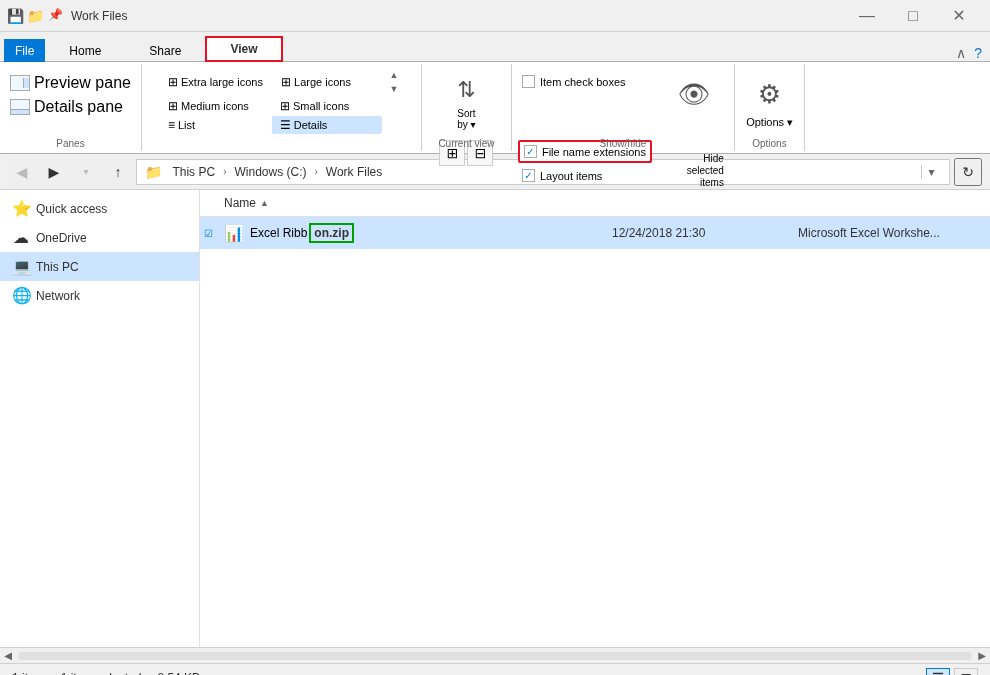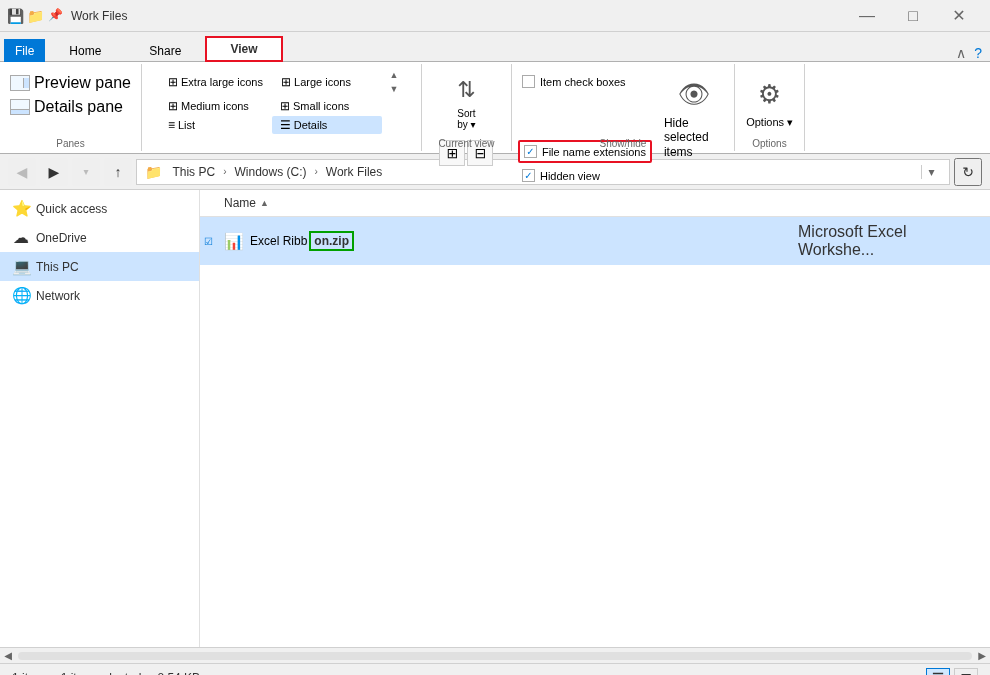--- a/index.html
+++ b/index.html
@@ -221,26 +221,26 @@
         <div class="checkbox-row">
           <div class="cb"></div>
           <span>Item check boxes</span>
         </div>
         <div class="checkbox-row red-highlight" style="border:2px solid #e81123;background:#fff;">
           <div class="cb checked">✓</div>
           <span>File name extensions</span>
         </div>
         <div class="checkbox-row">
           <div class="cb checked">✓</div>
-          <span>Hidden view</span>
+          <span>Layout items</span>
         </div>
       </div>
       <div style="display:flex;flex-direction:column;align-items:center;cursor:pointer;padding:4px;">
         <div style="width:44px;height:44px;display:flex;align-items:center;justify-content:center;font-size:26px;color:#555;">👁</div>
-        <span style="font-size:12px;text-align:left;max-width:60px;line-height:1.2;">Hide selected<br>items</span>
+        <span style="font-size:10px;text-align:right;max-width:60px;line-height:1.2;margin-top:37px;">Hide selected<br>items</span>
       </div>
     </div>
     <span class="ribbon-group-label">Show/hide</span>
   </div>
 
   <div class="ribbon-group options-group" style="min-width:70px;">
     <div class="ribbon-group-content" style="flex-direction:column;align-items:center;">
       <div style="display:flex;flex-direction:column;align-items:center;cursor:pointer;padding:4px;">
         <div style="width:44px;height:44px;display:flex;align-items:center;justify-content:center;font-size:26px;color:#555;">⚙</div>
         <span style="font-size:11px;text-align:center;">Options ▾</span>
@@ -302,21 +302,22 @@
 
     <div class="file-row selected">
       <div style="width:16px;padding-left:4px;font-size:10px;color:#0078d7;">☑</div>
       <div class="col-name" style="display:flex;align-items:center;gap:6px;padding:6px 8px;">
         <span class="file-icon">📊</span>
         <div class="file-name-edit">
           <span class="file-name-text">Excel Ribb</span>
           <span class="file-ext-box" style="border:2px solid #00a000;">on.zip</span>
         </div>
       </div>
-      <div class="col-type" style="padding:6px 8px;font-size:16px;">Microsoft Excel Workshe...</div>
+      <div class="col-date" style="padding:6px 8px;font-size:12px;">12/24/2018 21:30</div>
+      <div class="col-type" style="padding:6px 8px;font-size:12px;margin-left:26px;">Microsoft Excel Workshe...</div>
     </div>
   </div>
 </div>
 
 <div class="scrollbar-area">
   <span class="scrollbar-left">◀</span>
   <div class="scrollbar-track"></div>
   <span class="scrollbar-right">▶</span>
 </div>
 

